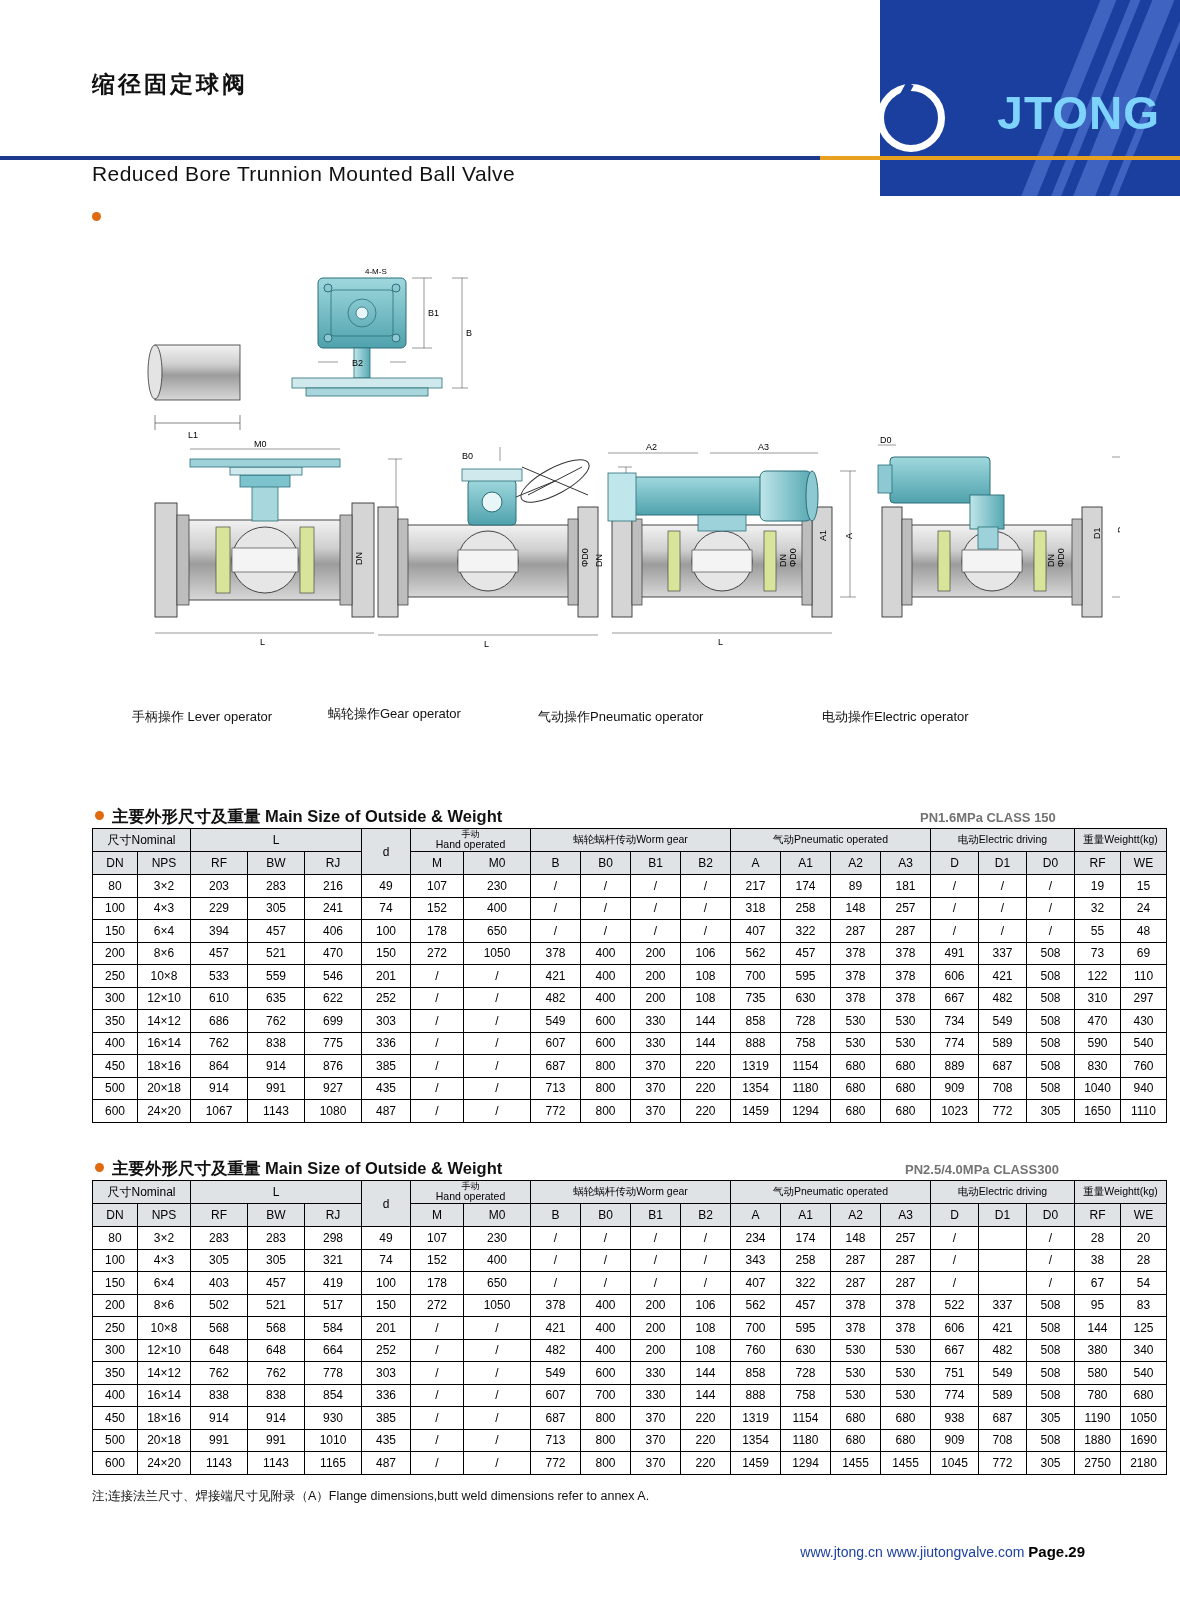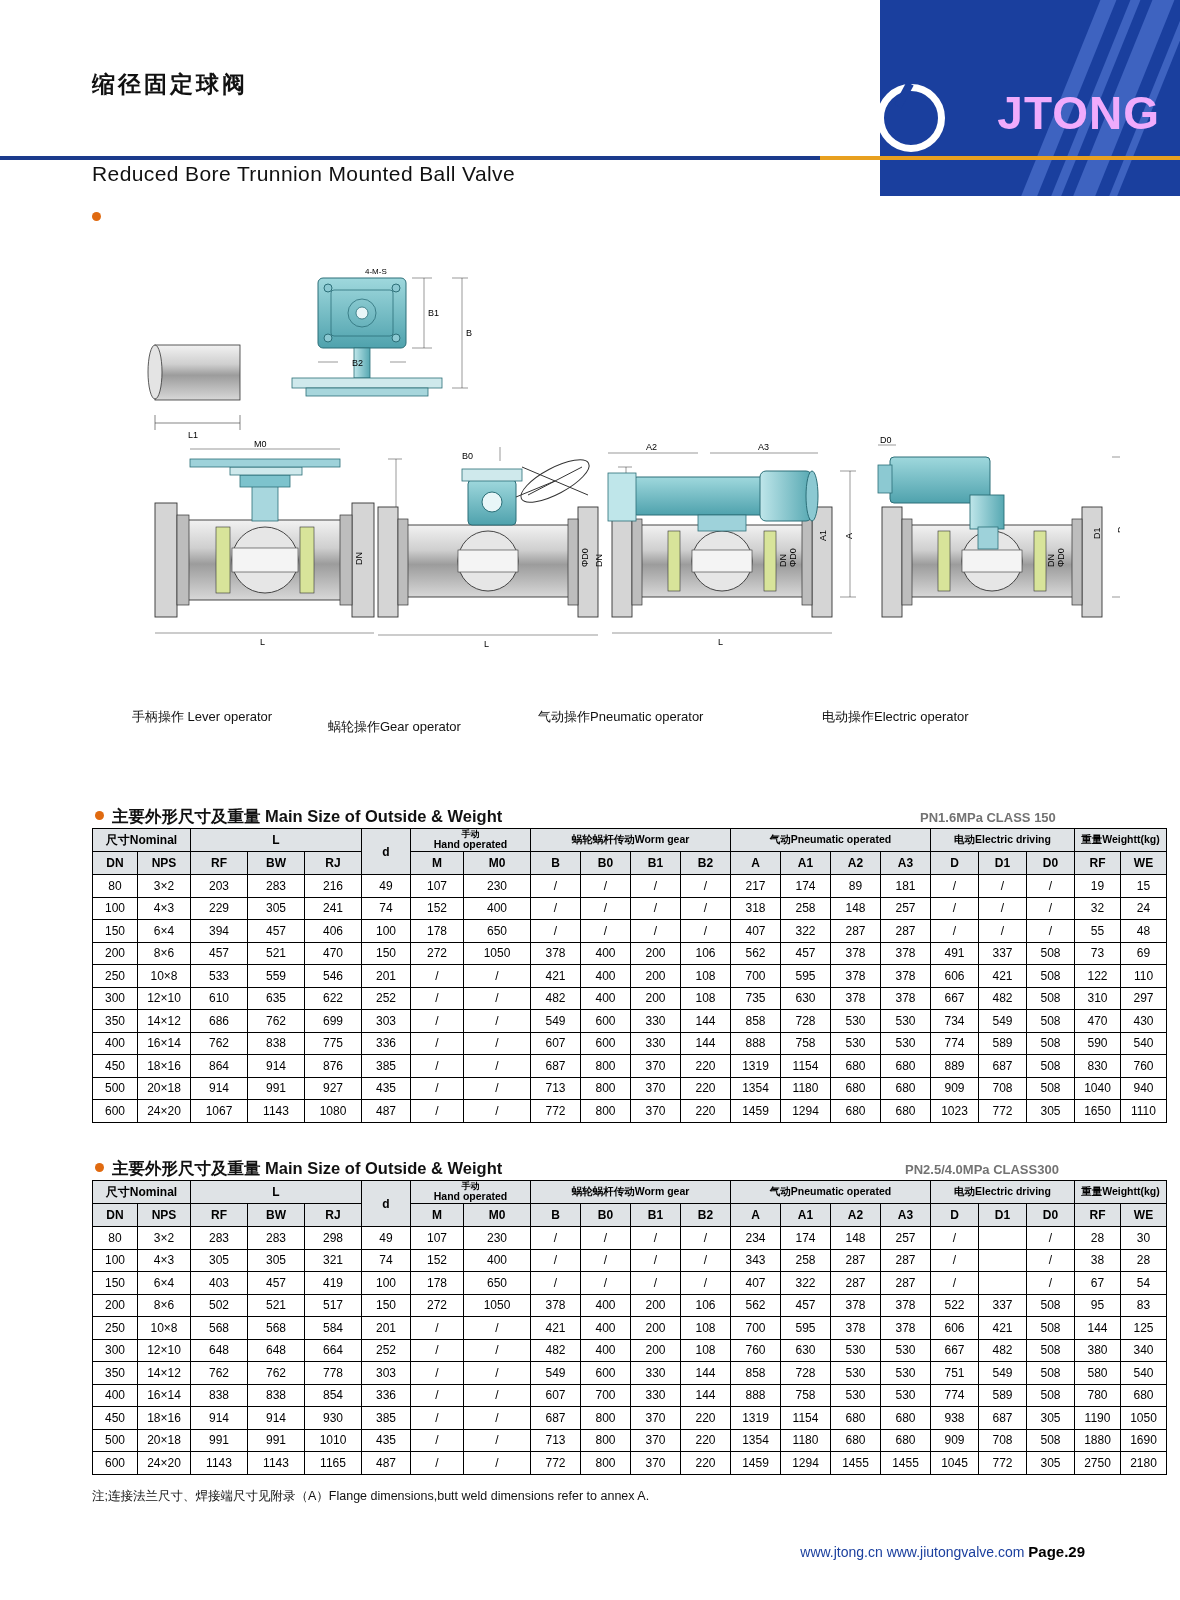--- a/index.html
+++ b/index.html
@@ -6,39 +6,39 @@
   body{width:1180px;height:1600px;background:#ffffff;font-family:"Liberation Sans",sans-serif;color:#000;position:relative;overflow:hidden;}
 
   
   .header{position:absolute;left:0;top:0;width:1180px;height:160px;}
   .hdr-title-cn{position:absolute;left:92px;top:69px;font-size:23px;letter-spacing:3px;font-weight:bold;color:#111;}
   .hdr-title-en{position:absolute;left:92px;top:118px;font-size:21px;color:#111;letter-spacing:0.4px;margin-top:44px;}
   .hdr-rule{position:absolute;left:0;top:156px;width:1180px;height:4px;background:#1b3a8c;}
   .hdr-rule2{position:absolute;left:820px;top:156px;width:360px;height:4px;background:#e8a020;}
   .logo-block{position:absolute;right:0;top:0;width:300px;height:196px;background:#1a3f9e;overflow:hidden;}
   .logo-block .stripe{position:absolute;background:#3e63c0;transform:skewX(-22deg);}
-  .logo-text{position:absolute;right:20px;top:86px;color:#f0abfc;font-size:46px;font-weight:bold;letter-spacing:1px;font-family:"Liberation Sans",sans-serif;}
+  .logo-text{position:absolute;right:20px;top:86px;color:#7dd3fc;font-size:46px;font-weight:bold;letter-spacing:1px;font-family:"Liberation Sans",sans-serif;}
   .logo-mark{position:absolute;right:235px;top:84px;width:54px;height:54px;border-radius:50%;border:7px solid #fff;}
   .logo-mark:after{content:"";position:absolute;left:16px;top:-9px;width:8px;height:26px;background:#1a3f9e;transform:rotate(28deg);}
 
   
   .bullet{display:inline-block;width:9px;height:9px;border-radius:50%;background:#e06a10;margin-right:8px;vertical-align:2px;}
   .sec-title{position:absolute;font-size:17px;font-weight:bold;color:#111;}
 
   
   .figure-area{position:absolute;left:60px;top:250px;width:1060px;height:510px;}
   .fig-caption{position:absolute;font-size:13px;color:#111;}
   .drawing{position:absolute;}
 
   
   .tbl-wrap{position:absolute;}
   .tbl-note{position:absolute;font-size:13px;font-weight:bold;color:#737373;}
   table.dim{border-collapse:collapse;font-size:12px;color:#000;background:#fff;}
   table.dim th,table.dim td{border:1px solid #000;text-align:center;vertical-align:middle;padding:0;height:22px;font-weight:normal;}
-  table.dim thead th{background:#dfe3e6;font-weight:bold;font-size:12px;}
+  table.dim thead th{background:#dfe3e6;font-weight:normal;font-size:12px;}
   table.dim thead th.small{font-size:10.5px;margin-top:20px;}
   table.dim td{height:21.5px;}
   .hd-grp{font-weight:bold;}
   .footnote{position:absolute;font-size:12.5px;color:#111;}
   .footer{position:absolute;right:95px;bottom:40px;font-size:14px;color:#1a3f9e;}
   .footer b{color:#000;font-size:15px;}
 
   
 </style>
 </head>
@@ -237,21 +237,21 @@
       <line x1="262" y1="162" x2="278" y2="162" stroke="#333" stroke-width="0.5"></line>
       <line x1="272" y1="22" x2="272" y2="162" stroke="#333" stroke-width="0.5"></line>
       <text x="274" y="98" font-size="9" fill="#000" transform="rotate(-90 274,98)">D</text>
       <text x="250" y="104" font-size="9" fill="#000" transform="rotate(-90 250,104)">D1</text>
       <text x="214" y="132" font-size="9" fill="#000" transform="rotate(-90 214,132)">ΦD0</text>
       <text x="204" y="132" font-size="9" fill="#000" transform="rotate(-90 204,132)">DN</text>
     </g>
   </svg>
 
   <div class="fig-caption" style="left:72px;top:458px;">手柄操作 Lever operator</div>
-  <div class="fig-caption" style="left:268px;top:468px;">蜗轮操作Gear operator</div>
+  <div class="fig-caption" style="left:268px;top:455px;">蜗轮操作Gear operator</div>
   <div class="fig-caption" style="left:478px;top:458px;">气动操作Pneumatic operator</div>
   <div class="fig-caption" style="left:762px;top:458px;">电动操作Electric operator</div>
 </div>
 
 <div class="sec-title" style="left:95px;top:806px;font-size:16.5px;">
   <span class="bullet"></span><span>主要外形尺寸及重量 Main Size of Outside &amp; Weight</span>
 </div>
 <div class="tbl-note" style="left:920px;top:810px;font-size:13px;font-weight:bold;">PN1.6MPa  CLASS 150</div>
 
 <div class="tbl-wrap" style="left:92px;top:828px;">
@@ -610,21 +610,21 @@
           <td>/</td>
           <td>/</td>
           <td>234</td>
           <td>174</td>
           <td>148</td>
           <td>257</td>
           <td>/</td>
           <td></td>
           <td>/</td>
           <td>28</td>
-          <td>30</td>
+          <td>20</td>
         </tr>
         <tr>
           <td>100</td>
           <td>4×3</td>
           <td>305</td>
           <td>305</td>
           <td>321</td>
           <td>74</td>
           <td>152</td>
           <td>400</td>

